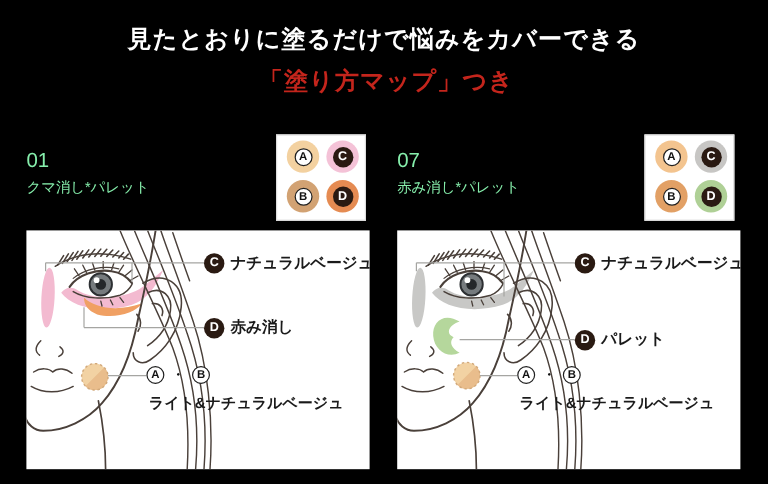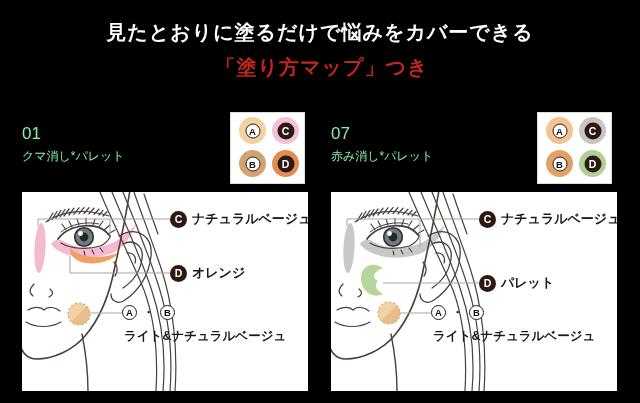--- a/index.html
+++ b/index.html
@@ -214,21 +214,21 @@
           <path d="M 48,81 H 148"></path>
         <path d="M 68,121 H 100"></path>
       </g>
     </svg>
     <div class="callout-row row-c">
       <span class="badge-dark">C</span>
       <span class="callout-label">ナチュラルベージュ</span>
     </div>
     <div class="callout-row row-d">
       <span class="badge-dark">D</span>
-      <span class="callout-label">オレンジ</span>
+      <span class="callout-label">赤み消し</span>
     </div>
     <div class="callout-row row-ab">
       <span class="badge-ring">A</span>
       <span class="sep">・</span>
       <span class="badge-ring">B</span>
     </div>
     <div class="ab-label">ライト&amp;ナチュラルベージュ</div>
   </div>
 
   <div class="map right">

